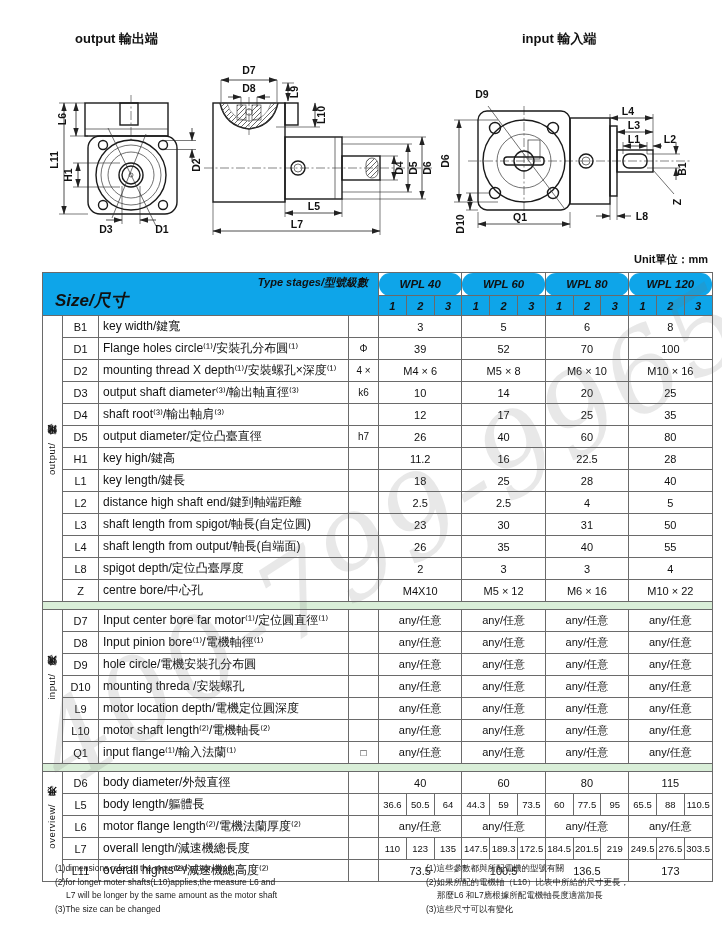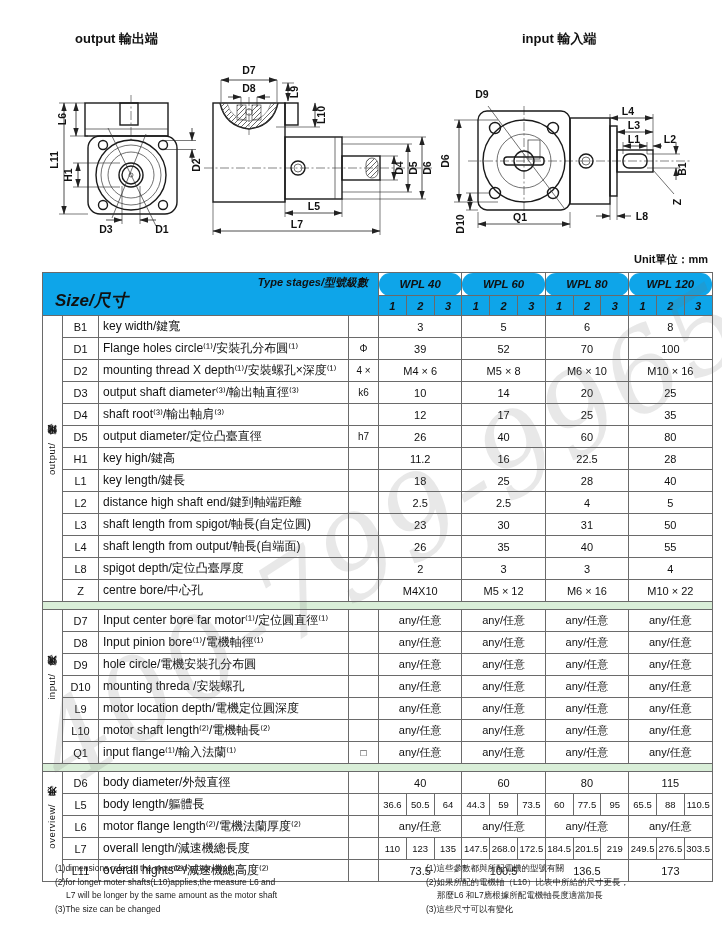--- a/index.html
+++ b/index.html
@@ -531,21 +531,21 @@
           <td class="val" colspan="3">any/任意</td>
         </tr>
         <tr class="narrow">
           <td class="code">L7</td>
           <td class="desc">overall length/減速機總長度</td>
           <td class="ucell"></td>
           <td class="val">110</td>
           <td class="val">123</td>
           <td class="val">135</td>
           <td class="val">147.5</td>
-          <td class="val">268.0</td>
+          <td class="val">189.3</td>
           <td class="val">172.5</td>
           <td class="val">184.5</td>
           <td class="val">201.5</td>
           <td class="val">219</td>
           <td class="val">249.5</td>
           <td class="val">276.5</td>
           <td class="val">303.5</td>
         </tr>
         <tr>
           <td class="code">L11</td>

